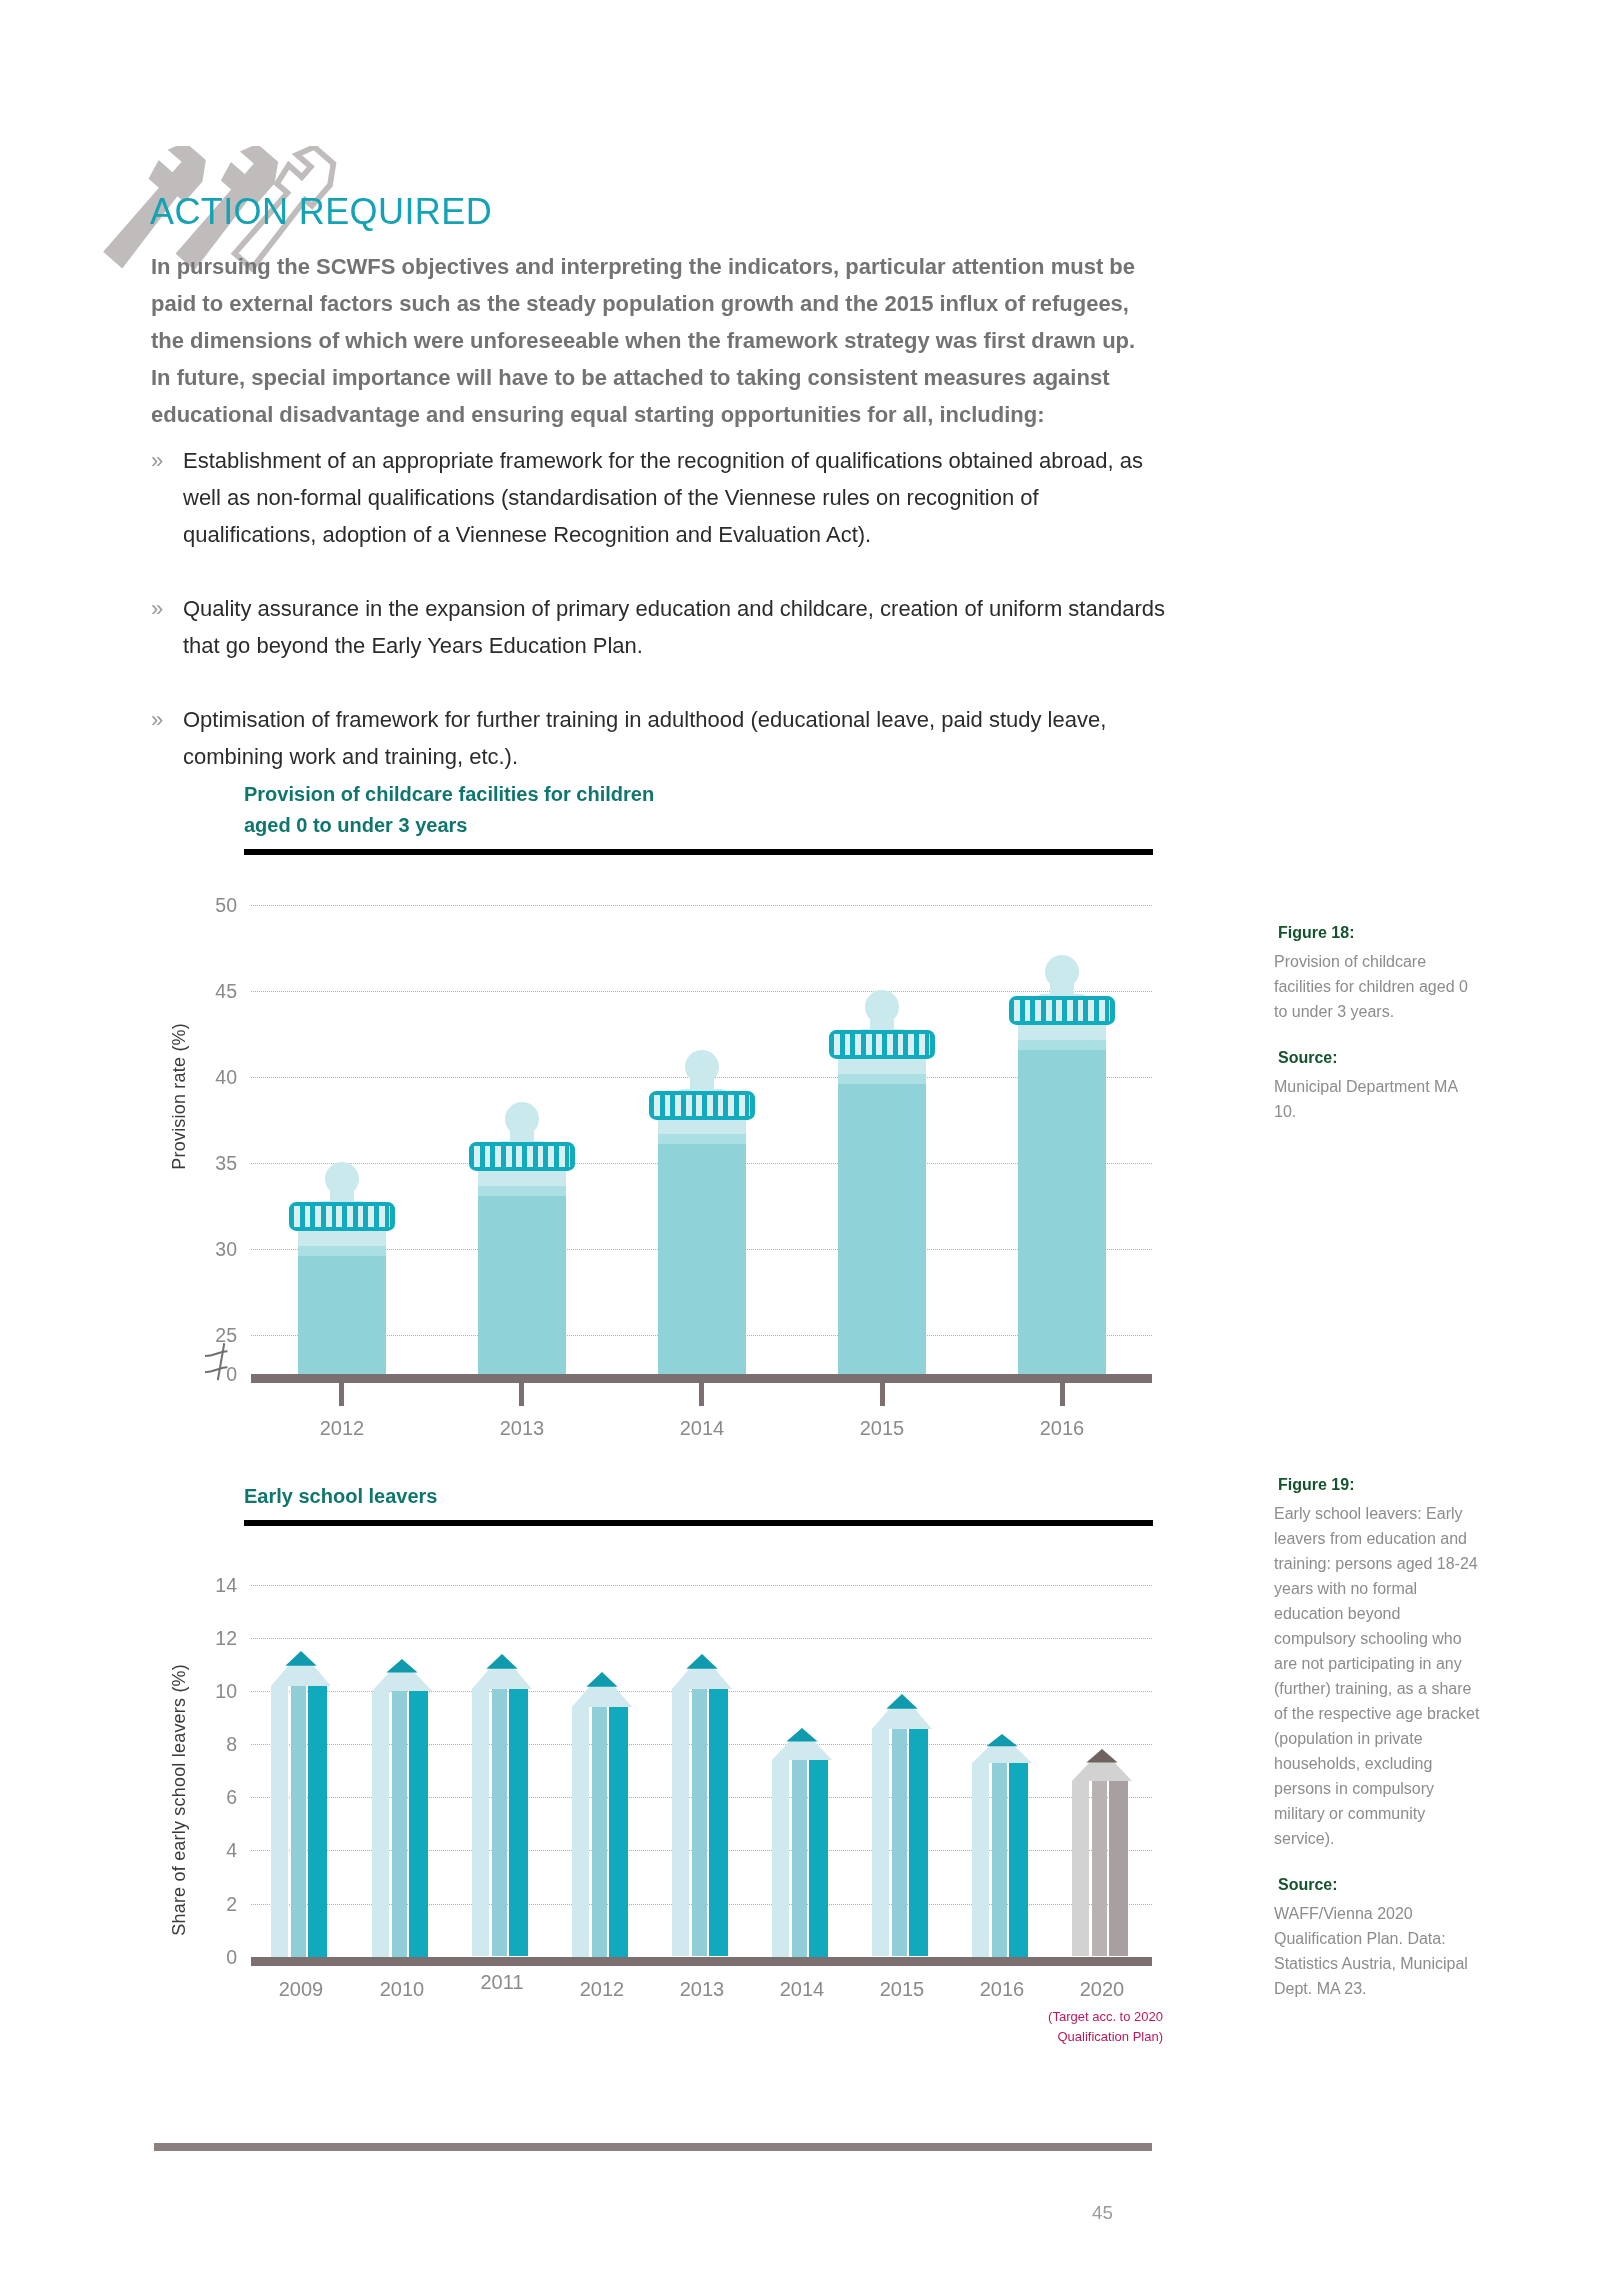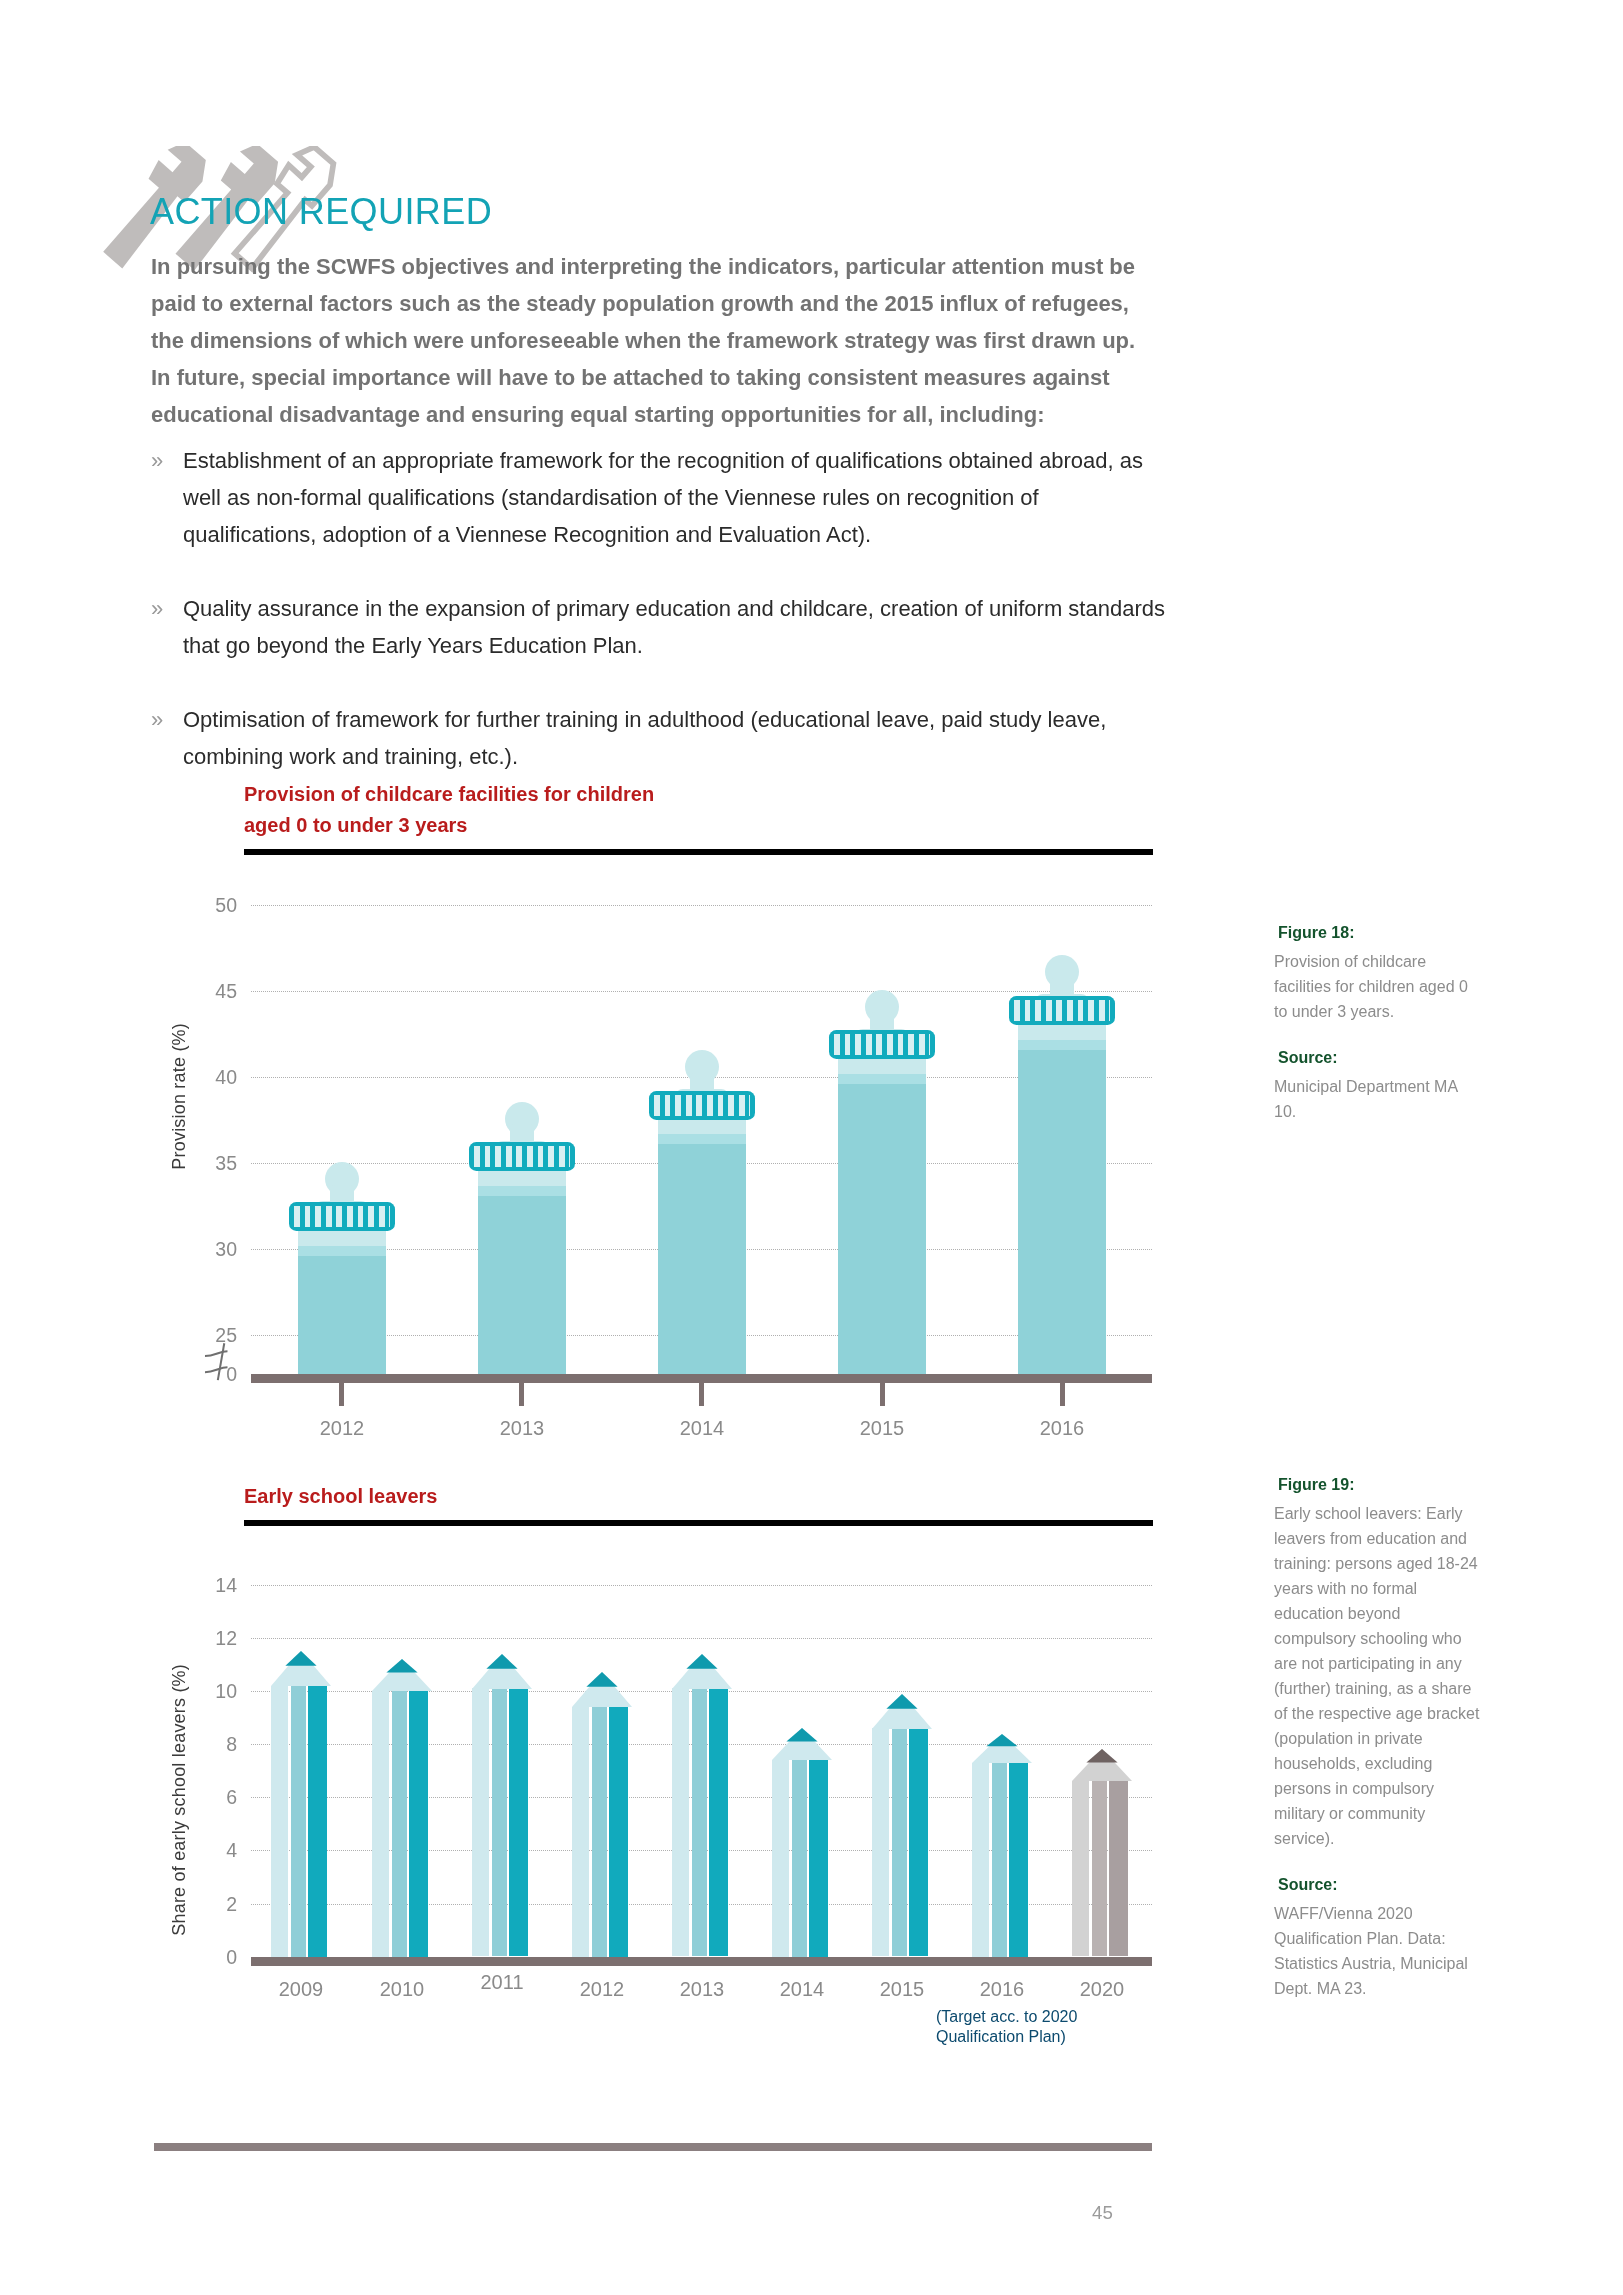--- a/index.html
+++ b/index.html
@@ -33,21 +33,21 @@
   .bullet-mark{
     width:32px;flex:0 0 32px;color:#9a9a9a;font-size:22px;line-height:37px;
   }
   .bullet-text{
     flex:1;font-size:22px;line-height:37px;color:#2b2b2b;
   }
 
   
   .fig{position:absolute;}
   .fig-title{
-    font-size:20px;font-weight:700;color:#b91c1c;line-height:31px;
+    font-size:20px;font-weight:700;color:#0f766e;line-height:31px;
   }
   .fig-rule{height:5.7px;background:#000;margin-top:8px;}
 
   .plot{position:relative;}
   .y-axis-label{
     position:absolute;
     writing-mode:vertical-rl;transform:rotate(180deg);
     font-size:18px;color:#3b3b3b;letter-spacing:0.2px;
   }
   .ytick{
@@ -57,22 +57,22 @@
   .gridline{
     position:absolute;height:0;border-top:1.6px dotted #b0b0b0;
   }
   .baseline{position:absolute;background:#7c6f6f;}
   .xtick{position:absolute;width:4.9px;background:#7c6f6f;}
   .xlabel{
     position:absolute;transform:translateX(-50%);
     font-size:20px;color:#8a8a8a;text-align:center;white-space:nowrap;
   }
   .xsub{
-    position:absolute;font-size:16px;color:#0c4a6e;line-height:20px;
-    white-space:nowrap;
+    position:absolute;font-size:13px;color:#be185d;line-height:20px;
+    text-align:right;white-space:nowrap;
   }
 
   
   .bottle{position:absolute;}
   .bottle-body{
     position:absolute;left:0;bottom:0;width:100%;
     background:#8fd2d8;
   }
   .bottle-milkline{
     position:absolute;left:0;width:100%;height:13px;

